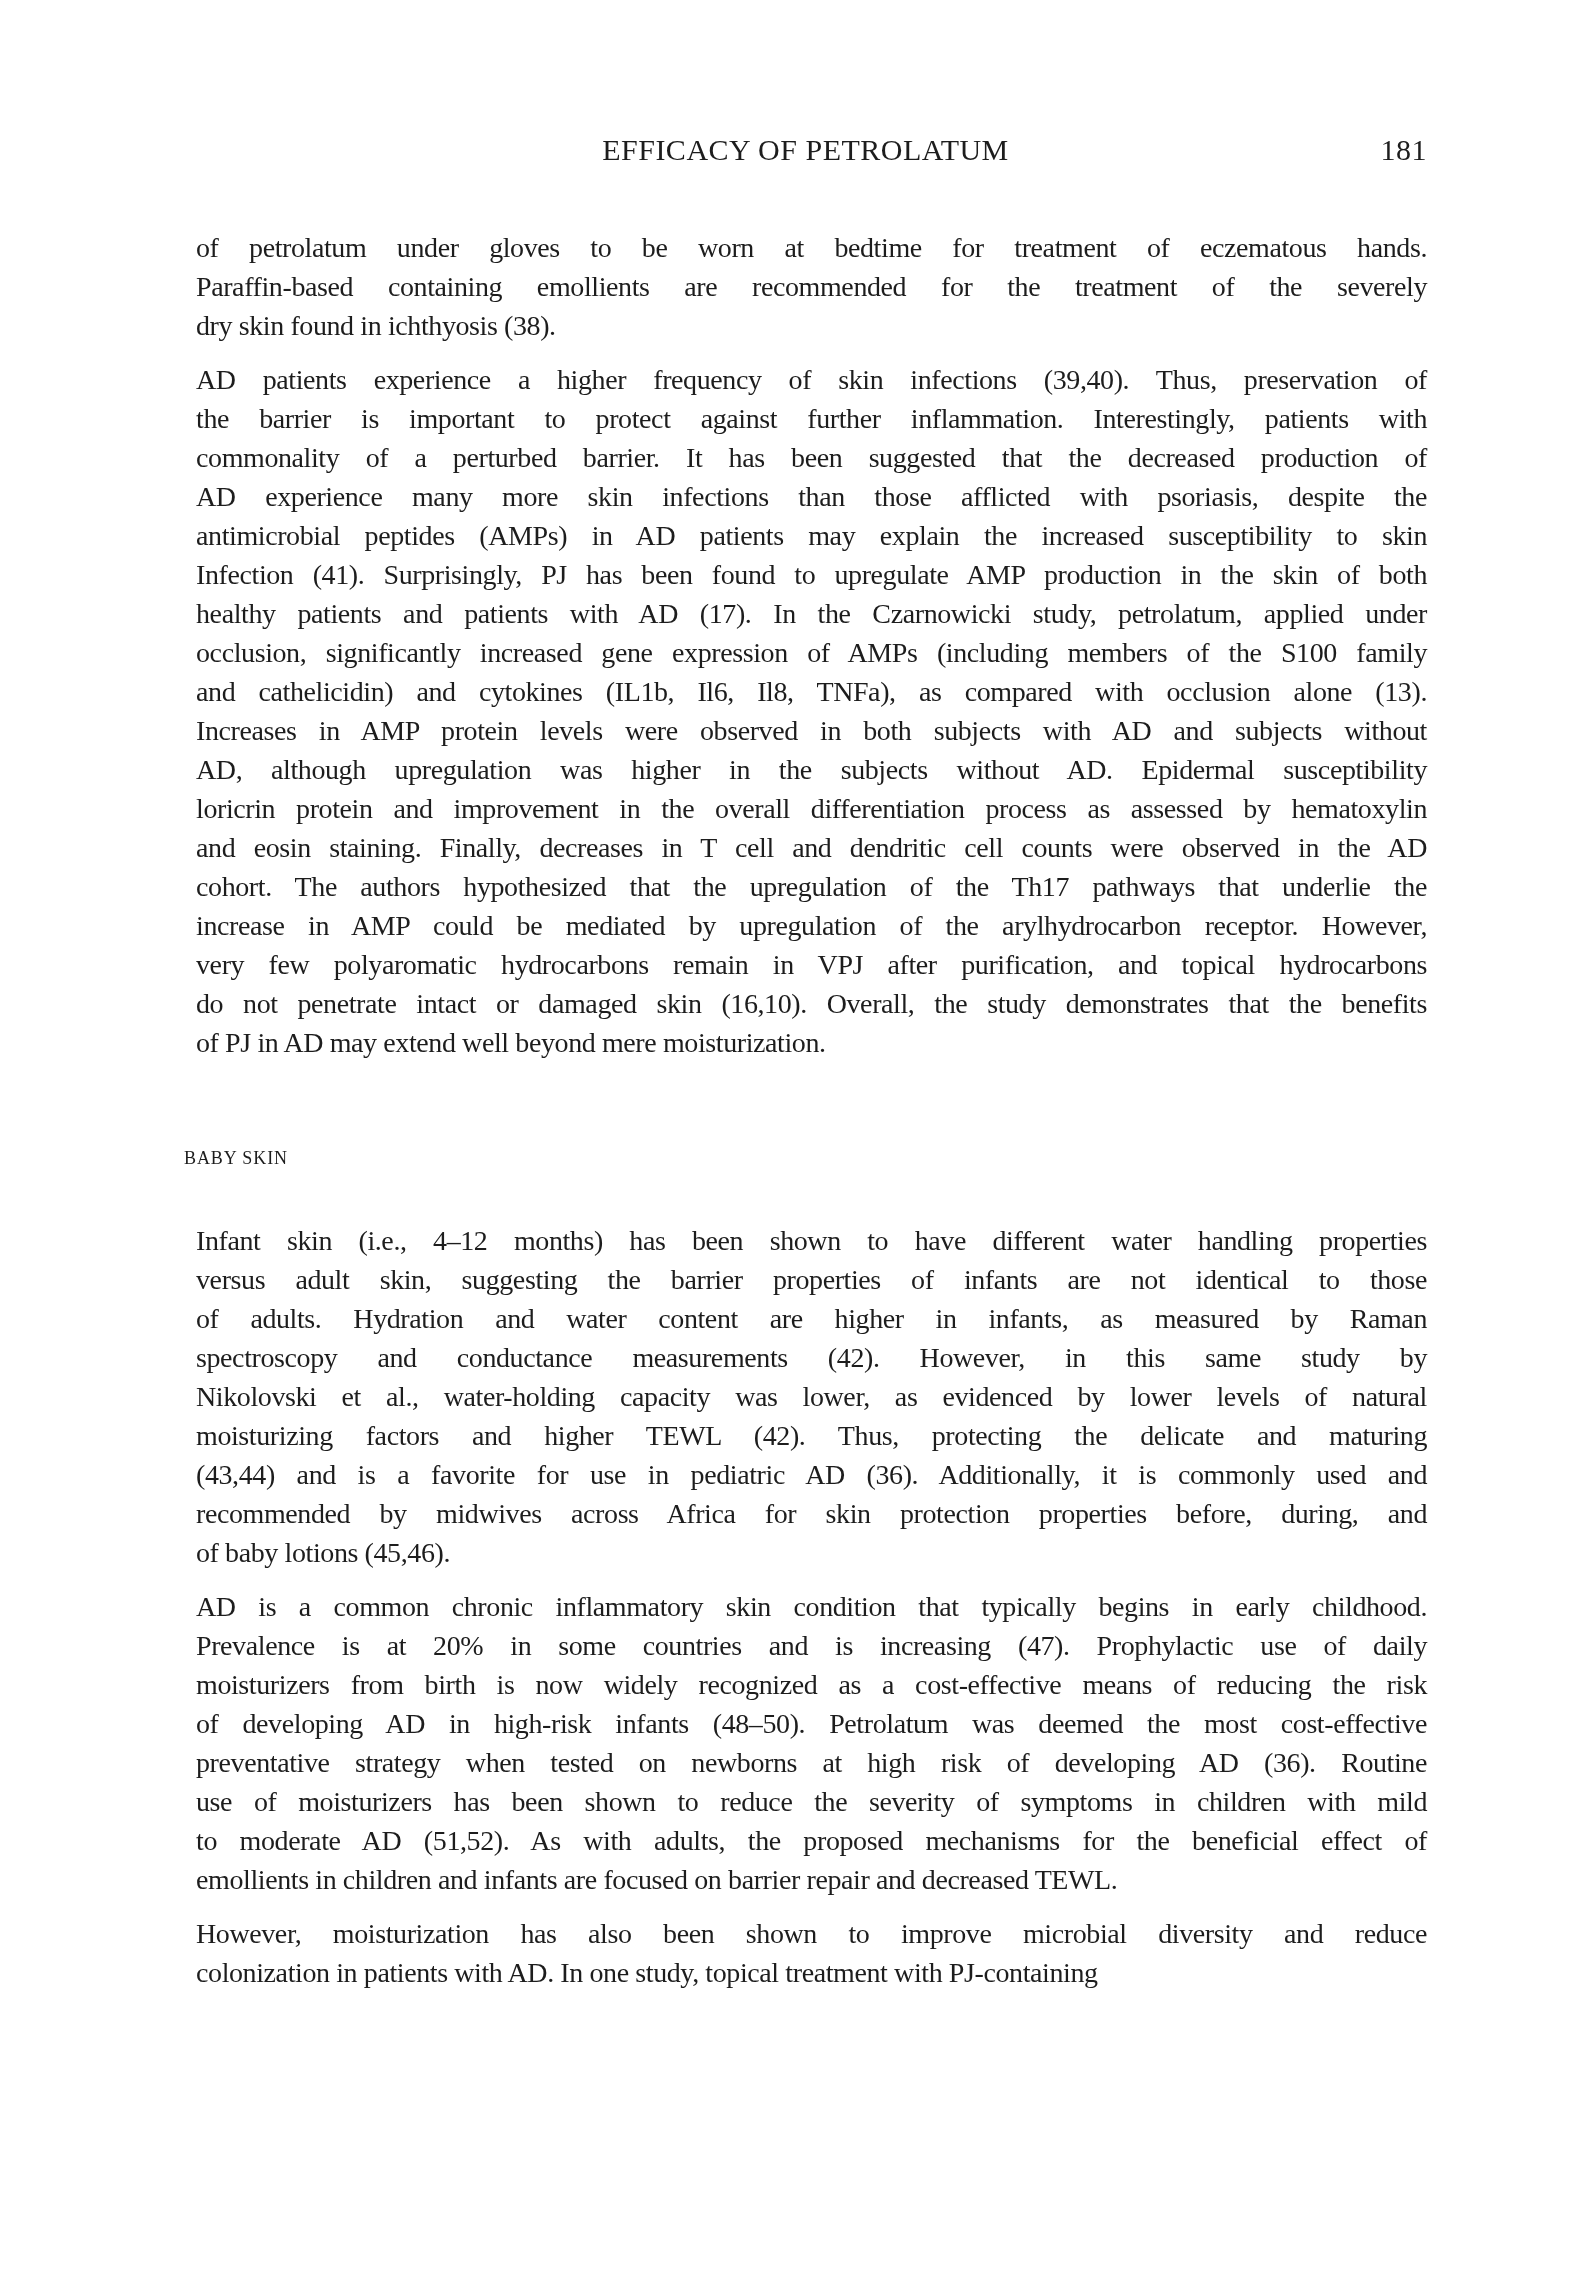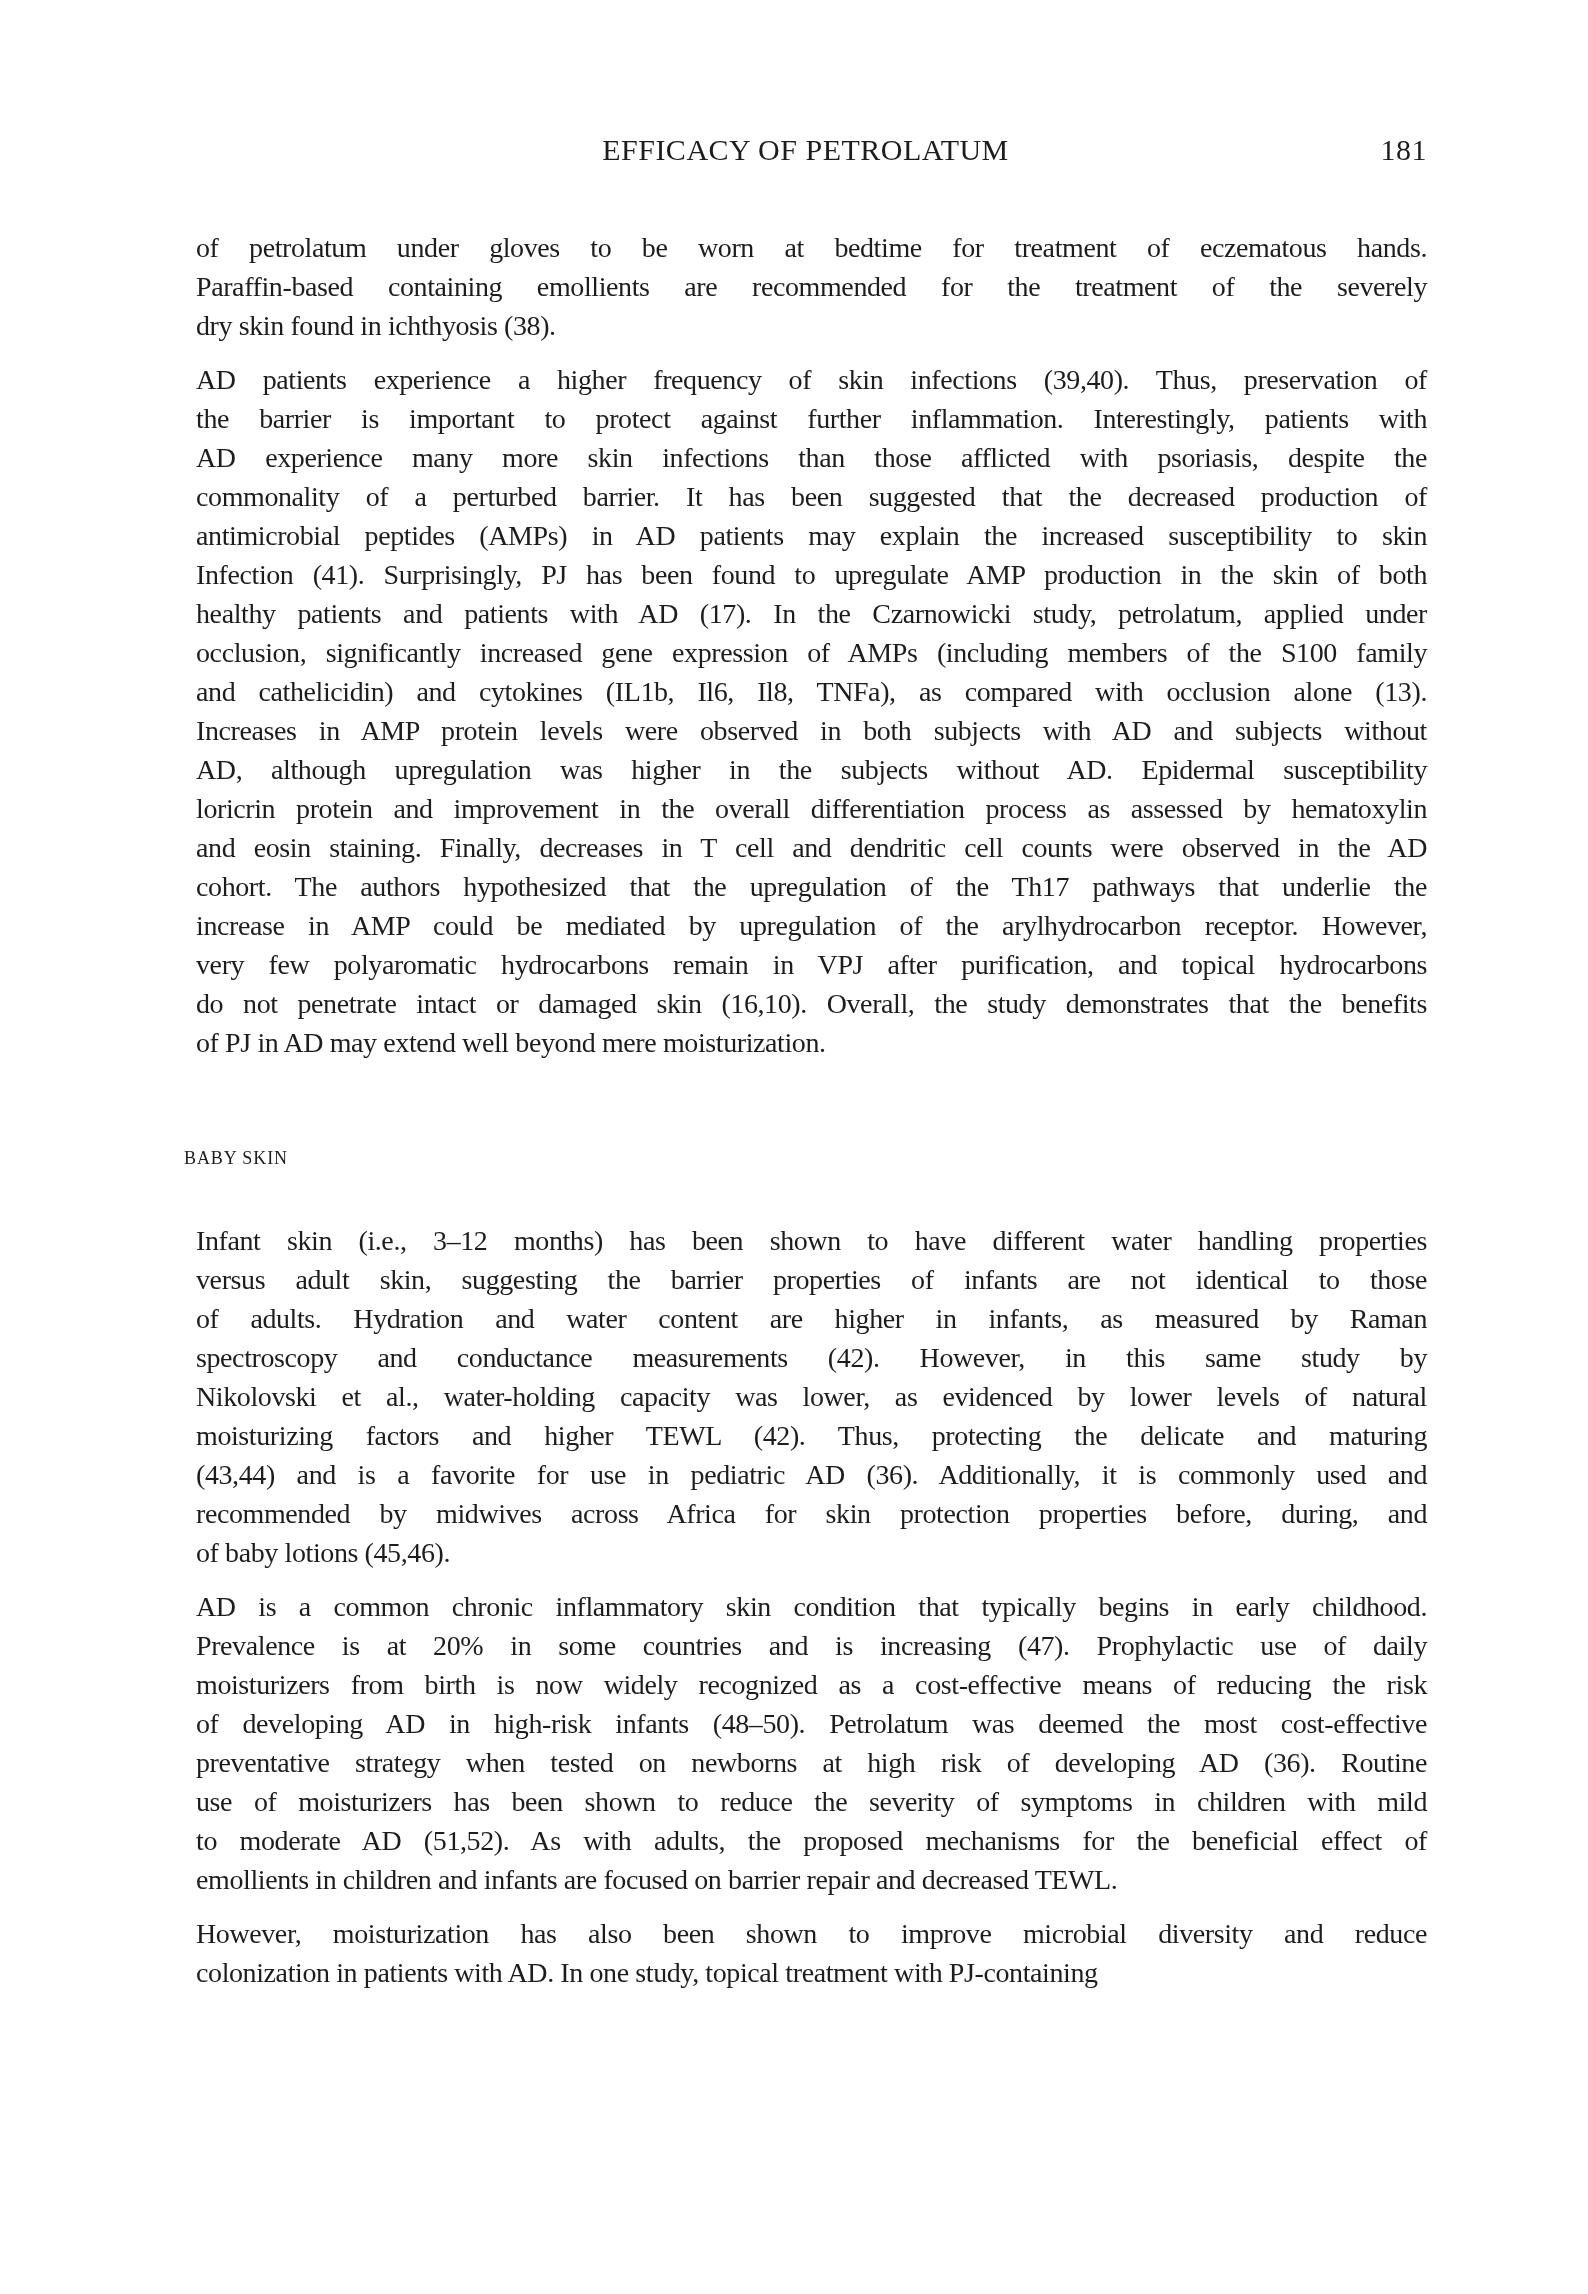--- a/index.html
+++ b/index.html
@@ -75,40 +75,40 @@
     </div>
     <div class="body-copy">
         <div class="para">
           <div class="line">of petrolatum under gloves to be worn at bedtime for treatment of eczematous hands.</div>
           <div class="line">Paraffin-based containing emollients are recommended for the treatment of the severely</div>
           <div class="line last">dry skin found in ichthyosis (38).</div>
         </div>
         <div class="para">
           <div class="line">AD patients experience a higher frequency of skin infections (39,40). Thus, preservation of</div>
           <div class="line">the barrier is important to protect against further inflammation. Interestingly, patients with</div>
+          <div class="line">commonality of a perturbed barrier. It has been suggested that the decreased production of</div>
           <div class="line">AD experience many more skin infections than those afflicted with psoriasis, despite the</div>
-          <div class="line">commonality of a perturbed barrier. It has been suggested that the decreased production of</div>
           <div class="line">antimicrobial peptides (AMPs) in AD patients may explain the increased susceptibility to skin</div>
           <div class="line">Infection (41). Surprisingly, PJ has been found to upregulate AMP production in the skin of both</div>
           <div class="line">healthy patients and patients with AD (17). In the Czarnowicki study, petrolatum, applied under</div>
           <div class="line">occlusion, significantly increased gene expression of AMPs (including members of the S100 family</div>
           <div class="line">and cathelicidin) and cytokines (IL1b, Il6, Il8, TNFa), as compared with occlusion alone (13).</div>
           <div class="line">Increases in AMP protein levels were observed in both subjects with AD and subjects without</div>
           <div class="line">AD, although upregulation was higher in the subjects without AD. Epidermal susceptibility</div>
           <div class="line">loricrin protein and improvement in the overall differentiation process as assessed by hematoxylin</div>
           <div class="line">and eosin staining. Finally, decreases in T cell and dendritic cell counts were observed in the AD</div>
           <div class="line">cohort. The authors hypothesized that the upregulation of the Th17 pathways that underlie the</div>
           <div class="line">increase in AMP could be mediated by upregulation of the arylhydrocarbon receptor. However,</div>
           <div class="line">very few polyaromatic hydrocarbons remain in VPJ after purification, and topical hydrocarbons</div>
           <div class="line">do not penetrate intact or damaged skin (16,10). Overall, the study demonstrates that the benefits</div>
           <div class="line last">of PJ in AD may extend well beyond mere moisturization.</div>
         </div>
         <div class="section-heading">BABY SKIN</div>
         <div class="para">
-          <div class="line">Infant skin (i.e., 3–12 months) has been shown to have different water handling properties</div>
+          <div class="line">Infant skin (i.e., 4–12 months) has been shown to have different water handling properties</div>
           <div class="line">versus adult skin, suggesting the barrier properties of infants are not identical to those</div>
           <div class="line">of adults. Hydration and water content are higher in infants, as measured by Raman</div>
           <div class="line">spectroscopy and conductance measurements (42). However, in this same study by</div>
           <div class="line">Nikolovski et al., water-holding capacity was lower, as evidenced by lower levels of natural</div>
           <div class="line">moisturizing factors and higher TEWL (42). Thus, protecting the delicate and maturing</div>
           <div class="line">(43,44) and is a favorite for use in pediatric AD (36). Additionally, it is commonly used and</div>
           <div class="line">recommended by midwives across Africa for skin protection properties before, during, and</div>
           <div class="line last">of baby lotions (45,46).</div>
         </div>
         <div class="para">

